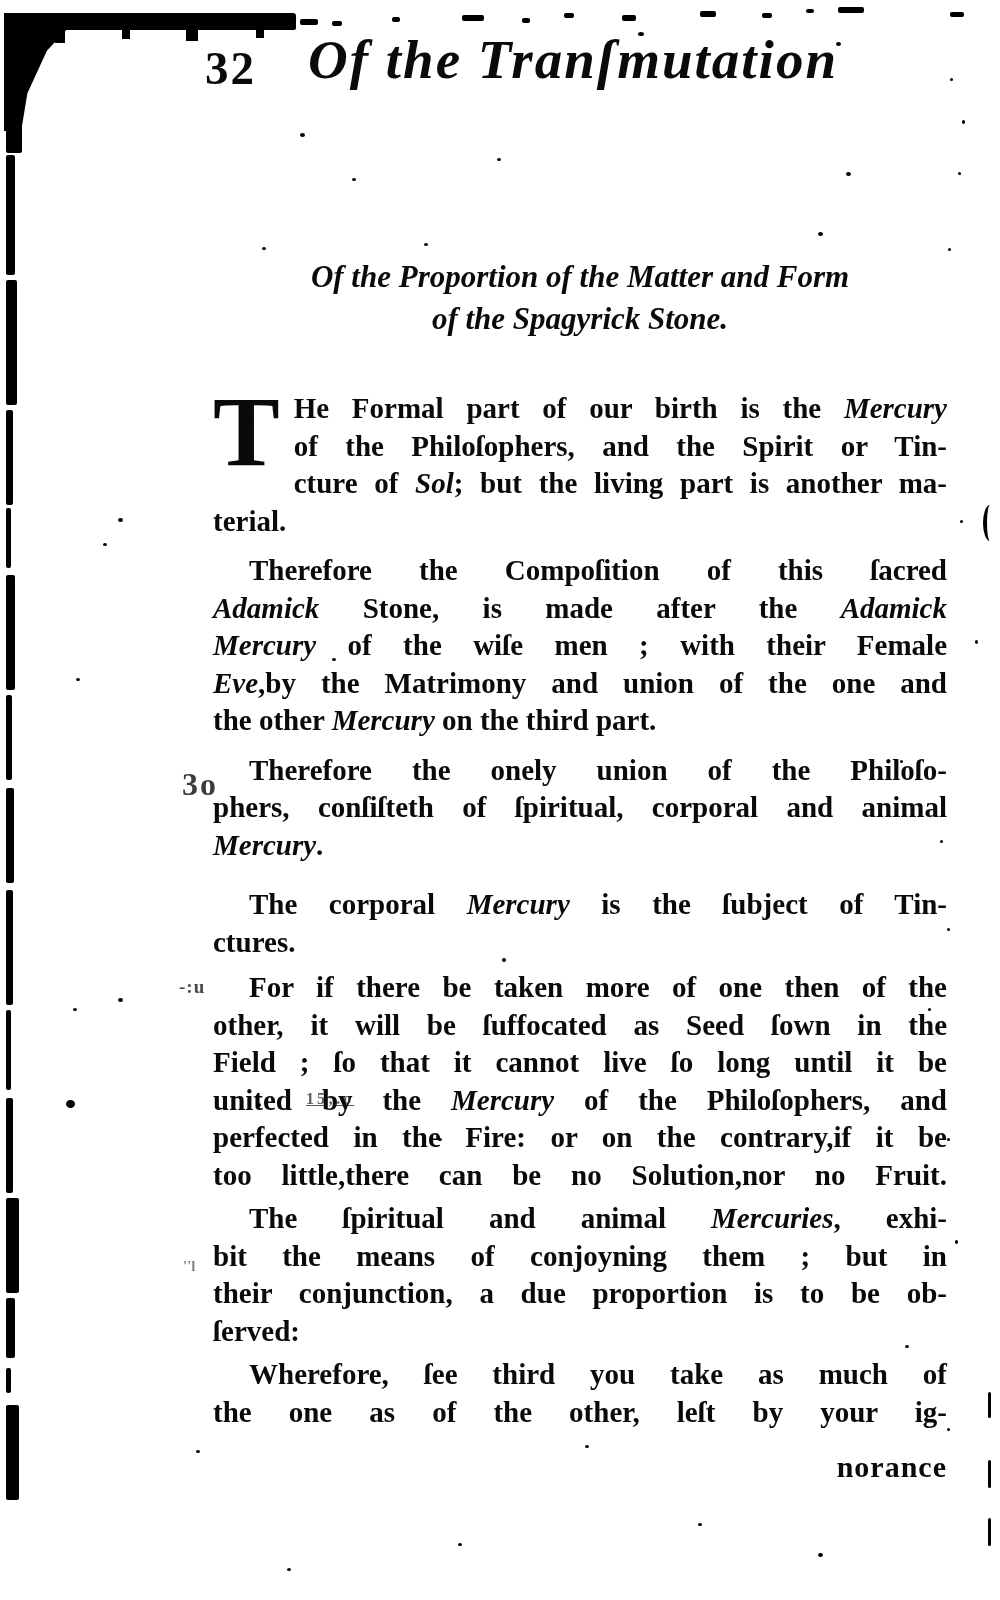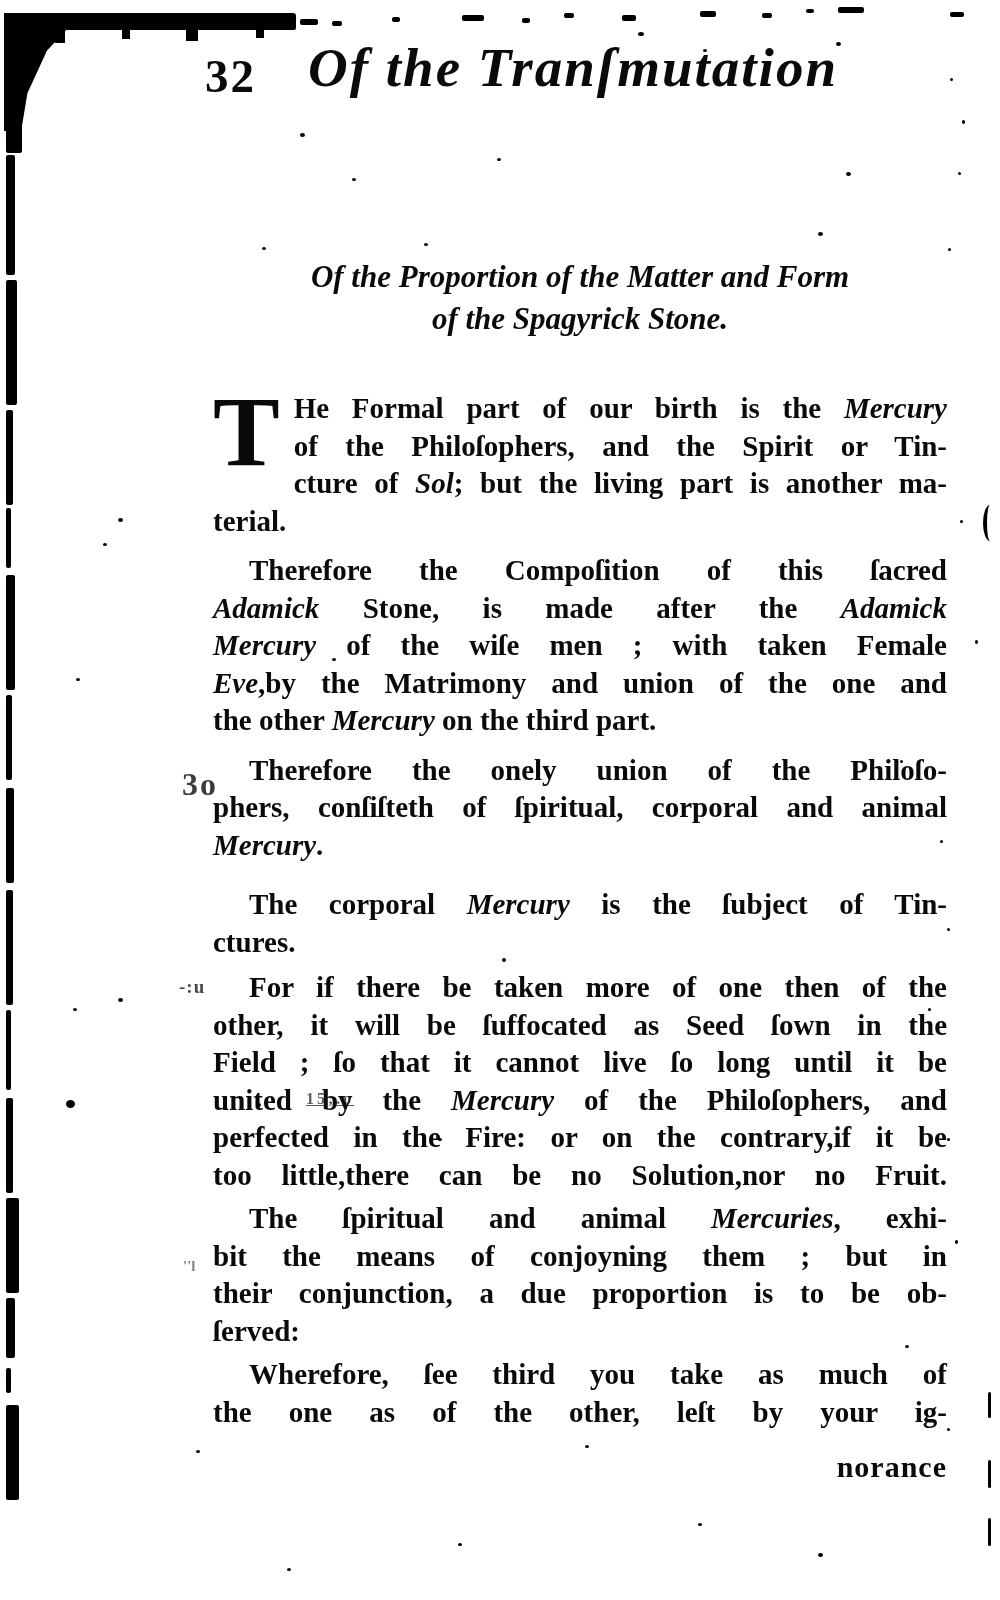--- a/index.html
+++ b/index.html
@@ -4,21 +4,21 @@
 <style>
   html,body{margin:0;padding:0;}
   body{
     width:1000px;height:1600px;position:relative;background:#ffffff;
     font-family:"Liberation Serif","DejaVu Serif",serif;color:#0a0a0a;overflow:hidden;
   }
   .page{position:absolute;inset:0;background:#fff;}
   .it{font-style:italic;}
 
   
-  .page-header{position:absolute;top:36px;left:205px;width:750px;display:flex;align-items:baseline;}
+  .page-header{position:absolute;top:28px;left:205px;width:750px;display:flex;align-items:baseline;}
   .page-num{font-size:47px;font-weight:bold;letter-spacing:2px;margin-right:52px;transform:translateY(6px);}
   .running-title{font-size:55px;font-weight:bold;font-style:italic;letter-spacing:2px;white-space:nowrap;}
 
   
   .chap{position:absolute;top:184px;left:210px;width:740px;text-align:center;font-weight:bold;white-space:nowrap;}
   .chap-c{font-size:42px;letter-spacing:12px;}
   .chap-hap{font-size:29px;letter-spacing:12px;}
   .chap-num{font-size:39px;letter-spacing:5px;margin-left:10px;}
 
   
@@ -83,21 +83,21 @@
       <span class="dropcap">T</span>
       <div class="line full"><span>He Formal part of our birth is the </span><span class="it">Mercury</span></div>
       <div class="line full"><span>of the Philoſophers, and the Spirit or Tin-</span></div>
       <div class="line full"><span>cture of </span><span class="it">Sol</span><span>;  but the living part is another ma-</span></div>
       <div class="line"><span>terial.</span></div>
     </div>
 
     <div class="para p2">
       <div class="line full ind"><span>Therefore the Compoſition of this ſacred</span></div>
       <div class="line full"><span class="it">Adamick</span><span> Stone, is made after the </span><span class="it">Adamick</span></div>
-      <div class="line full"><span class="it">Mercury</span><span> of the wiſe men ; with taken Female</span></div>
+      <div class="line full"><span class="it">Mercury</span><span> of the wiſe men ; with their Female</span></div>
       <div class="line full"><span class="it">Eve</span><span>,by the Matrimony and union of the one and</span></div>
       <div class="line"><span>the other </span><span class="it">Mercury</span><span> on the third part.</span></div>
     </div>
 
     <div class="para p3">
       <div class="line full ind"><span>Therefore the onely union of the Philoſo-</span></div>
       <div class="line full"><span>phers, conſiſteth of ſpiritual, corporal and animal</span></div>
       <div class="line"><span class="it">Mercury</span><span>.</span></div>
     </div>
 

